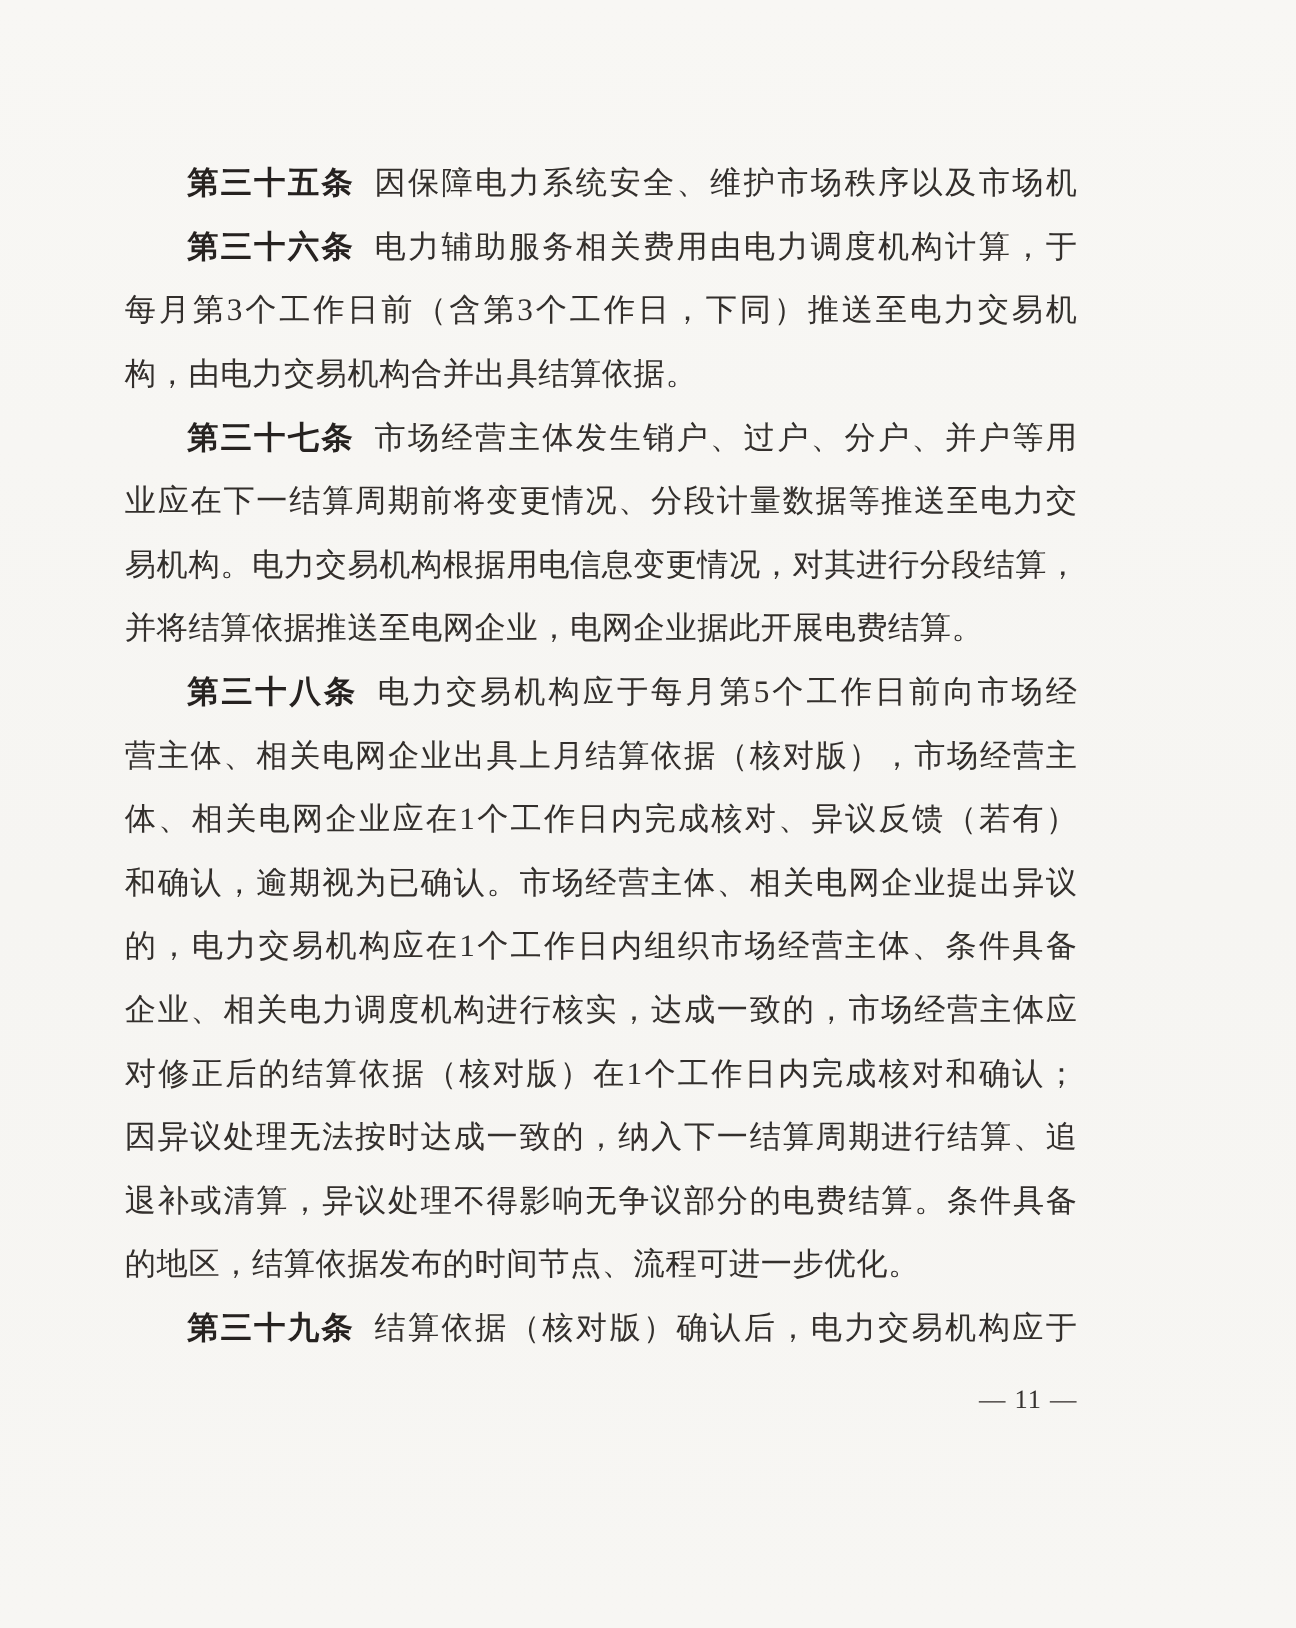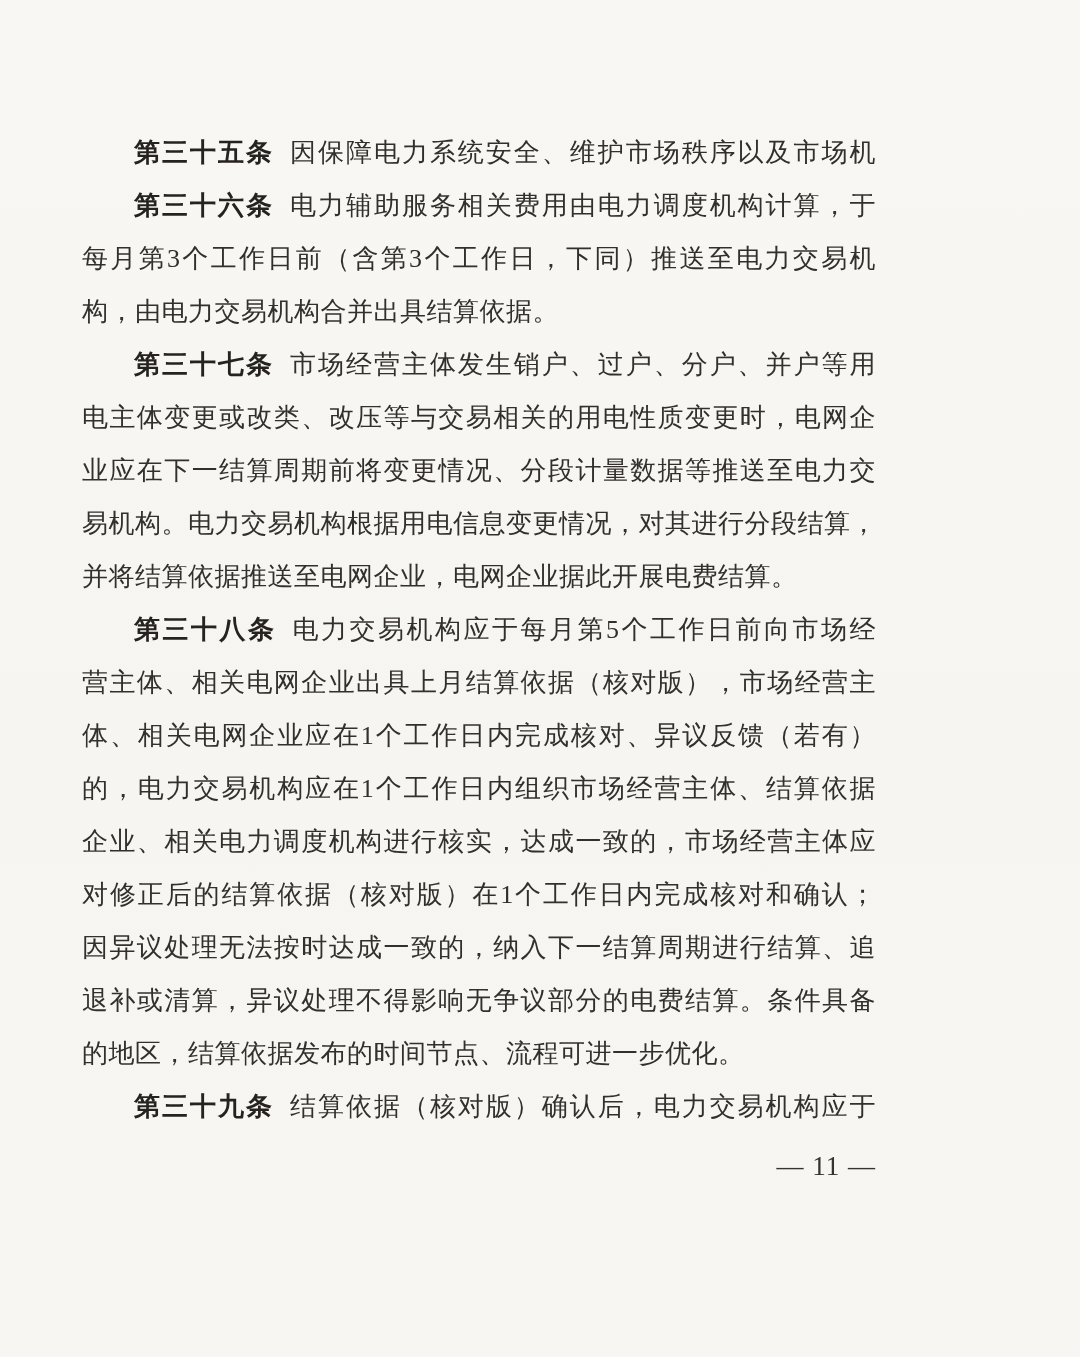--- a/index.html
+++ b/index.html
@@ -8,21 +8,21 @@
     width: 1080px;
     height: 1357px;
     overflow: hidden;
     background: #f7f6f3;
   }
   .page {
     position: relative;
     width: 1080px;
     height: 1357px;
     box-sizing: border-box;
-    padding: 126px 140px 0 82px;
+    padding: 126px 140px 0 104px;
     background: linear-gradient(180deg, #f8f7f4 0%, #f6f5f2 55%, #f7f6f3 100%);
     font-family: "Liberation Serif", "DejaVu Serif", serif;
     color: #332f2c;
   }
   .textblock {
     width: 794px;
   }
   .line {
     font-size: 26px;
     line-height: 53px;
@@ -40,47 +40,47 @@
   }
   .head {
     font-weight: bold;
     color: #262220;
     margin-right: 0.62em;
   }
   .page-number {
     margin-top: 16px;
     width: 794px;
     text-align: right;
-    font-size: 27px;
+    font-size: 22px;
     line-height: 34px;
     color: #36322f;
     letter-spacing: 1px;
   }
 </style>
 </head>
 <body>
 
 <main class="page">
   <div class="textblock">
     <div class="line indent"><span class="head">第三十五条</span><span>因保障电力系统安全、维护市场秩序以及市场机</span></div>
 
     <div class="line indent"><span class="head">第三十六条</span><span>电力辅助服务相关费用由电力调度机构计算，于</span></div>
     <div class="line"><span>每月第3个工作日前（含第3个工作日，下同）推送至电力交易机</span></div>
     <div class="line end"><span>构，由电力交易机构合并出具结算依据。</span></div>
 
     <div class="line indent"><span class="head">第三十七条</span><span>市场经营主体发生销户、过户、分户、并户等用</span></div>
-    <div class="line"><span>电主体变更或改类、改压等与交易相关的用电性质变更时，电网企</span></div>
     <div class="line"><span>业应在下一结算周期前将变更情况、分段计量数据等推送至电力交</span></div>
     <div class="line"><span>易机构。电力交易机构根据用电信息变更情况，对其进行分段结算，</span></div>
     <div class="line end"><span>并将结算依据推送至电网企业，电网企业据此开展电费结算。</span></div>
 
     <div class="line indent"><span class="head">第三十八条</span><span>电力交易机构应于每月第5个工作日前向市场经</span></div>
     <div class="line"><span>营主体、相关电网企业出具上月结算依据（核对版），市场经营主</span></div>
     <div class="line"><span>体、相关电网企业应在1个工作日内完成核对、异议反馈（若有）</span></div>
-    <div class="line"><span>的，电力交易机构应在1个工作日内组织市场经营主体、结算依据</span></div>
+    <div class="line"><span>和确认，逾期视为已确认。市场经营主体、相关电网企业提出异议</span></div>
+    <div class="line"><span>的，电力交易机构应在1个工作日内组织市场经营主体、条件具备</span></div>
     <div class="line"><span>企业、相关电力调度机构进行核实，达成一致的，市场经营主体应</span></div>
     <div class="line"><span>对修正后的结算依据（核对版）在1个工作日内完成核对和确认；</span></div>
     <div class="line"><span>因异议处理无法按时达成一致的，纳入下一结算周期进行结算、追</span></div>
     <div class="line"><span>退补或清算，异议处理不得影响无争议部分的电费结算。条件具备</span></div>
     <div class="line end"><span>的地区，结算依据发布的时间节点、流程可进一步优化。</span></div>
 
     <div class="line indent"><span class="head">第三十九条</span><span>结算依据（核对版）确认后，电力交易机构应于</span></div>
   </div>
 
   <div class="page-number">— 11 —</div>

